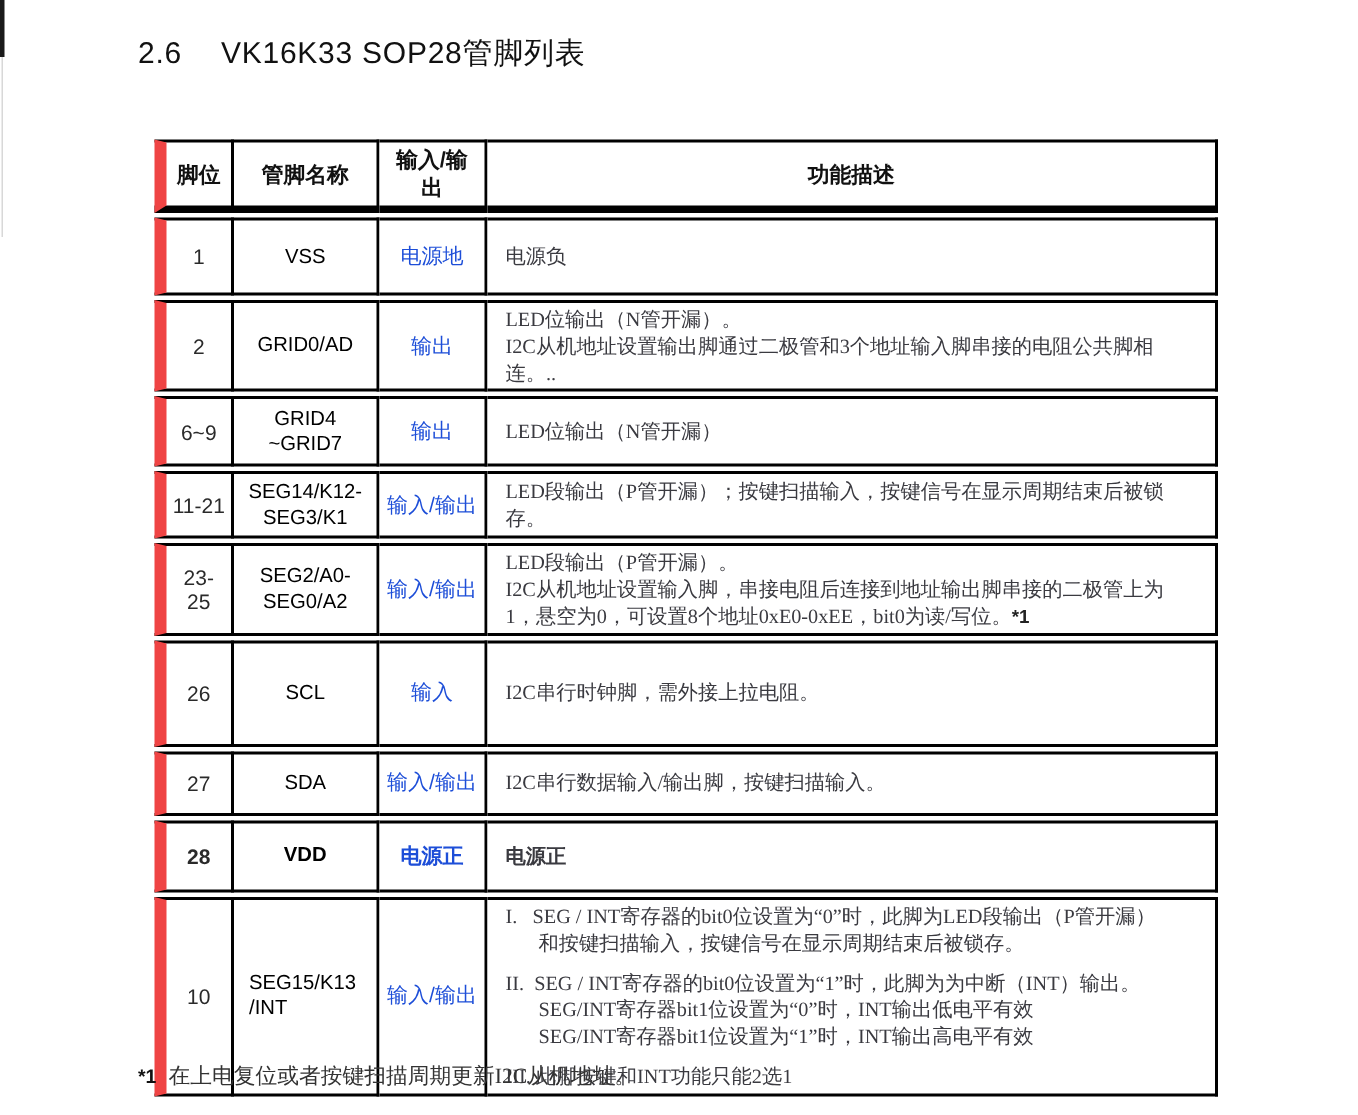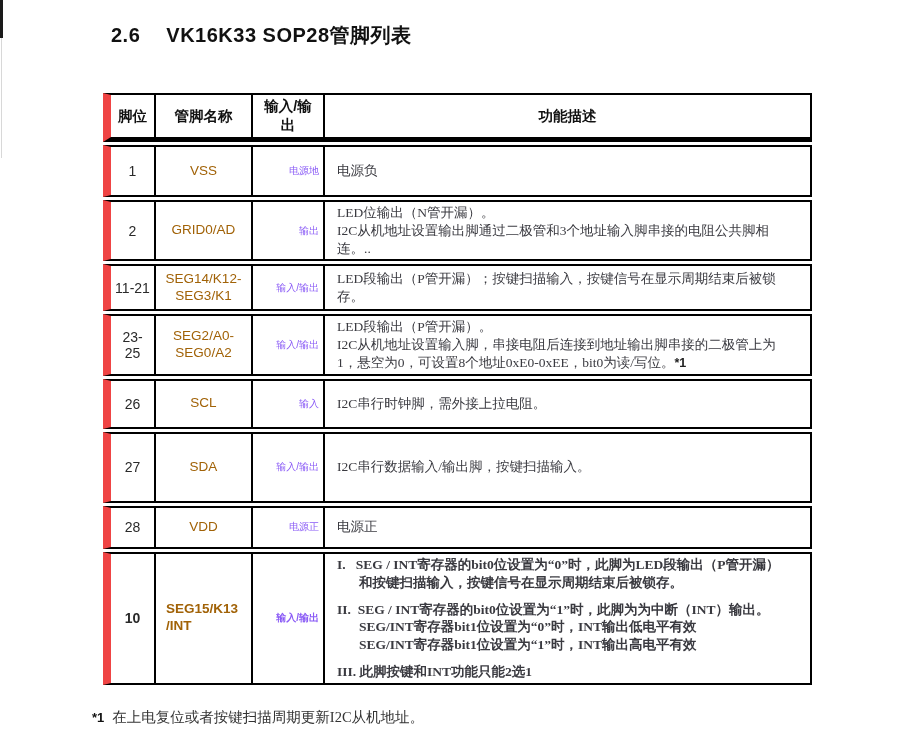--- a/index.html
+++ b/index.html
@@ -6,22 +6,22 @@
   body{
     width:905px;height:743px;position:relative;overflow:hidden;
     background:#ffffff;
     font-family:"Liberation Sans",sans-serif;
     color:#222222;
   }
   .edge-artifact{position:absolute;left:0;top:0;width:3px;height:38px;background:#1a1a1a;}
   .edge-faint{position:absolute;left:1px;top:38px;width:1px;height:120px;background:#d8d8d8;}
 
   .doc-title{
-    position:absolute;left:111px;top:22px;
-    font-weight:bold;font-size:20px;color:#111;
+    position:absolute;left:92px;top:22px;
+    font-weight:normal;font-size:20px;color:#111;
     letter-spacing:0.5px;
   }
   .doc-title .sec-no{margin-right:26px;}
 
   .pin-table{
     position:absolute;left:103px;top:90px;width:709px;
     border-collapse:separate;border-spacing:0 3px;
     table-layout:fixed;
   }
   .pin-table th,.pin-table td{
@@ -35,23 +35,23 @@
     height:34px;font-size:14.5px;font-weight:bold;color:#111;
     border-bottom-width:5px;text-align:center;
     font-family:"Liberation Sans",sans-serif;
   }
   col.col-pin{width:53px;}
   col.col-name{width:97px;}
   col.col-io{width:72px;}
   col.col-desc{width:487px;}
 
   td.c-pin{ text-align:center;font-size:14px;color:#2a2a2a;}
-  td.c-name{text-align:center;font-size:13.5px;color:#a16207;line-height:1.25;}
+  td.c-name{text-align:center;font-size:13.5px;color:#000000;line-height:1.25;}
   td.c-name.left{text-align:left;padding-left:10px;}
-  td.c-io{  text-align:right;font-size:10px;color:#8b5cf6;}
+  td.c-io{  text-align:center;font-size:14px;color:#1d4ed8;}
   td.c-desc{
     text-align:left;padding-left:12px;padding-right:24px;
     font-family:"Liberation Serif","DejaVu Serif",serif;
     font-size:13.5px;color:#3a3a40;line-height:1.32;
   }
   .dline span{white-space:pre-wrap;}
   .dline.indent{padding-left:22px;}
   .dline.gap{margin-top:9px;}
   .dline b{font-family:"Liberation Sans",sans-serif;font-size:12.5px;color:#222;}
 
@@ -117,20 +117,30 @@
         <td class="c-name">
           <div>GRID0/AD</div>
         </td>
         <td class="c-io">输出</td>
         <td class="c-desc">
           <div class="dline"><span>LED位输出（N管开漏）。</span></div>
           <div class="dline"><span>I2C从机地址设置输出脚通过二极管和3个地址输入脚串接的电阻公共脚相连。..</span></div>
         </td>
       </tr>
       <tr>
+        <td class="c-pin">6~9</td>
+        <td class="c-name">
+          <div>GRID4 ~GRID7</div>
+        </td>
+        <td class="c-io">输出</td>
+        <td class="c-desc">
+          <div class="dline"><span>LED位输出（N管开漏）</span></div>
+        </td>
+      </tr>
+      <tr>
         <td class="c-pin">11-21</td>
         <td class="c-name">
           <div>SEG14/K12-</div>
           <div>SEG3/K1</div>
         </td>
         <td class="c-io">输入/输出</td>
         <td class="c-desc">
           <div class="dline"><span>LED段输出（P管开漏）；按键扫描输入，按键信号在显示周期结束后被锁存。</span></div>
         </td>
       </tr>

